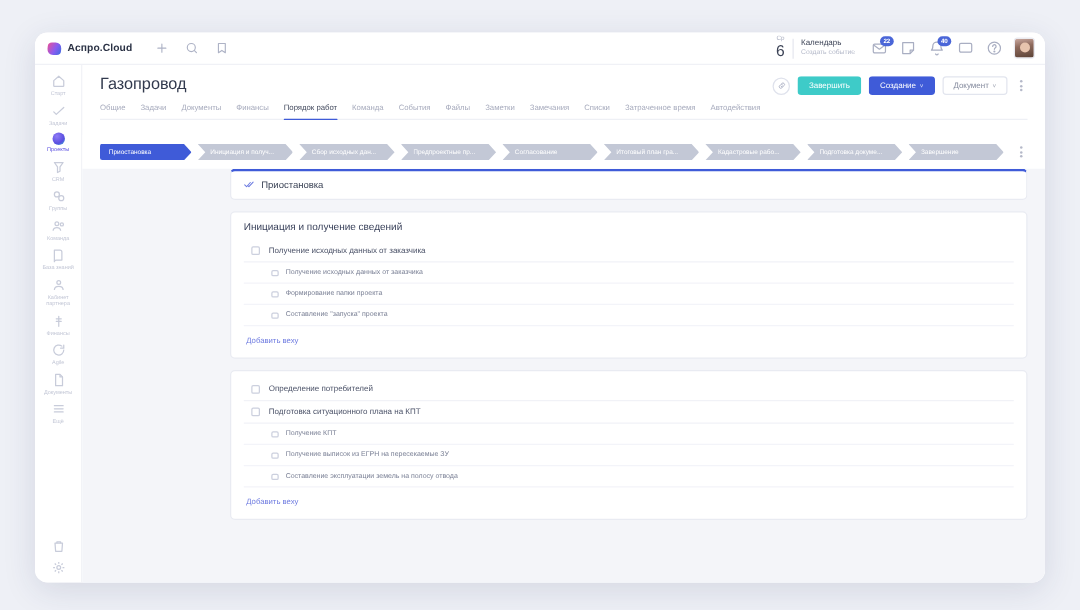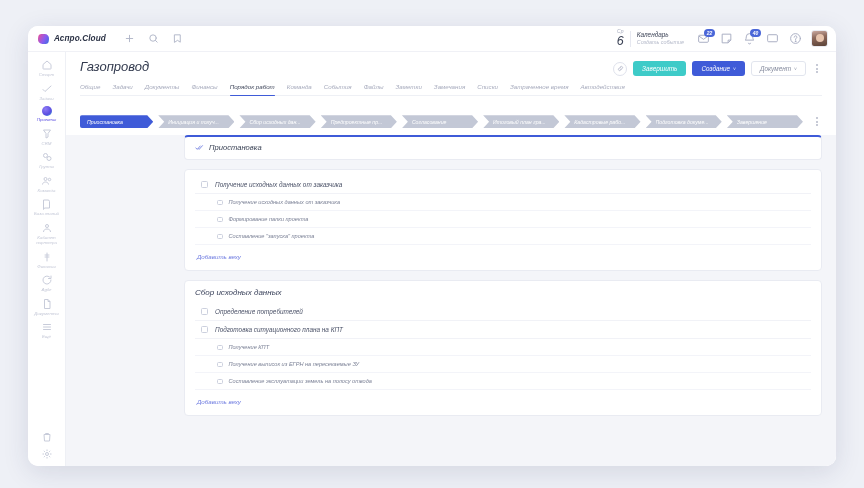--- a/index.html
+++ b/index.html
@@ -6,21 +6,20 @@
   html, body {
     width: 864px; height: 488px;
     font-family: "Liberation Sans", sans-serif;
     background: #eef0f6;
     overflow: hidden;
   }
   .page {
     position: relative;
     width: 864px; height: 424px;
     background: #eef0f6;
-    font-style: italic;
   }
   
   .window {
     position: absolute;
     left: 28px; top: 26px;
     width: 808px; height: 440px;
     background: #ffffff;
     border-radius: 10px;
     box-shadow: 0 6px 26px rgba(40,50,90,0.13);
     overflow: hidden;
@@ -533,20 +532,21 @@
             <div class="card-head">
               <svg class="dbl-check" viewBox="0 0 24 24" fill="none" stroke="currentColor" stroke-width="2.2" stroke-linecap="round" stroke-linejoin="round">
                     <path d="M2 13l4 4 8-9"></path>
                     <path d="M9 15l2 2 9-10"></path>
                   </svg>
               <span>Приостановка</span>
             </div>
           </div>
 
           <div class="card plain">
+            <div class="card-title">Инициация и получение сведений</div>
 
             <div class="task-row">
               <div class="cb"></div>
               <span class="task-lbl">Получение исходных данных от заказчика</span>
             </div>
             <div class="sub-row">
               <div class="cb sm"></div>
               <span class="sub-lbl">Получение исходных данных от заказчика</span>
             </div>
             <div class="sub-row">
@@ -555,21 +555,20 @@
             </div>
             <div class="sub-row">
               <div class="cb sm"></div>
               <span class="sub-lbl">Составление "запуска" проекта</span>
             </div>
 
             <span class="add-link">Добавить веху</span>
           </div>
 
           <div class="card plain">
-            <div class="card-title">Сбор исходных данных</div>
 
             <div class="task-row">
               <div class="cb"></div>
               <span class="task-lbl">Определение потребителей</span>
             </div>
             <div class="task-row">
               <div class="cb"></div>
               <span class="task-lbl">Подготовка ситуационного плана на КПТ</span>
             </div>
             <div class="sub-row">

